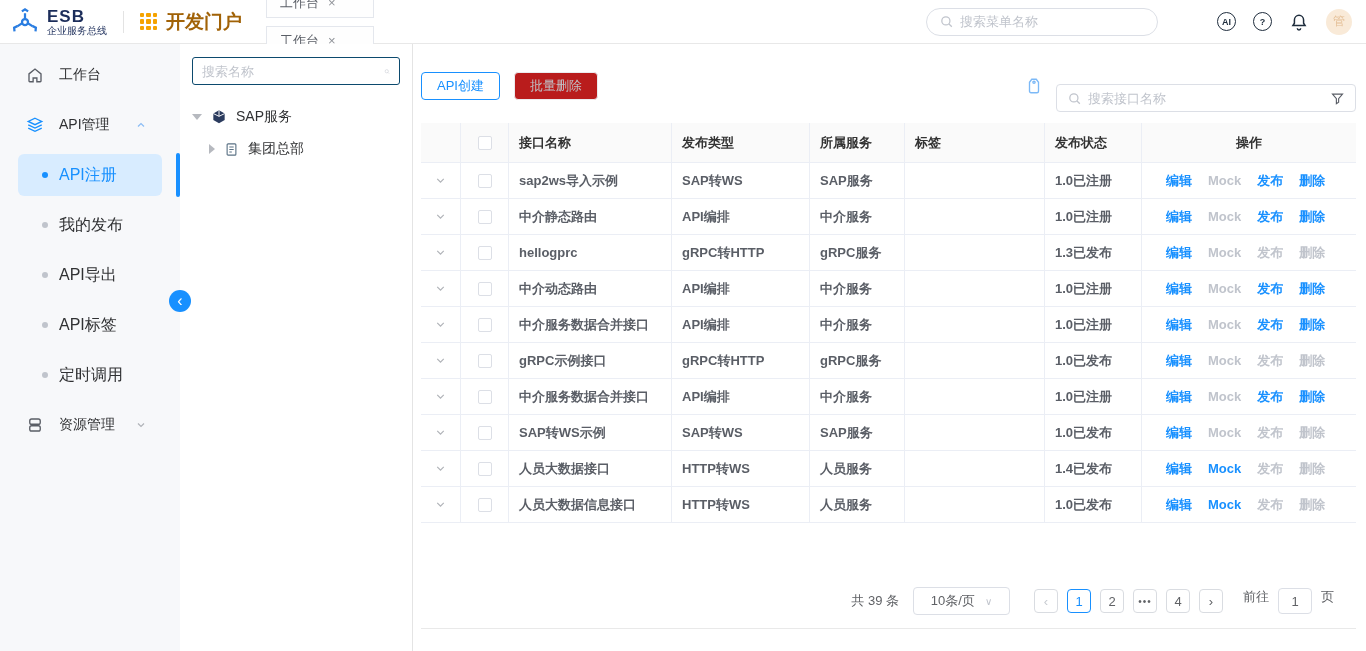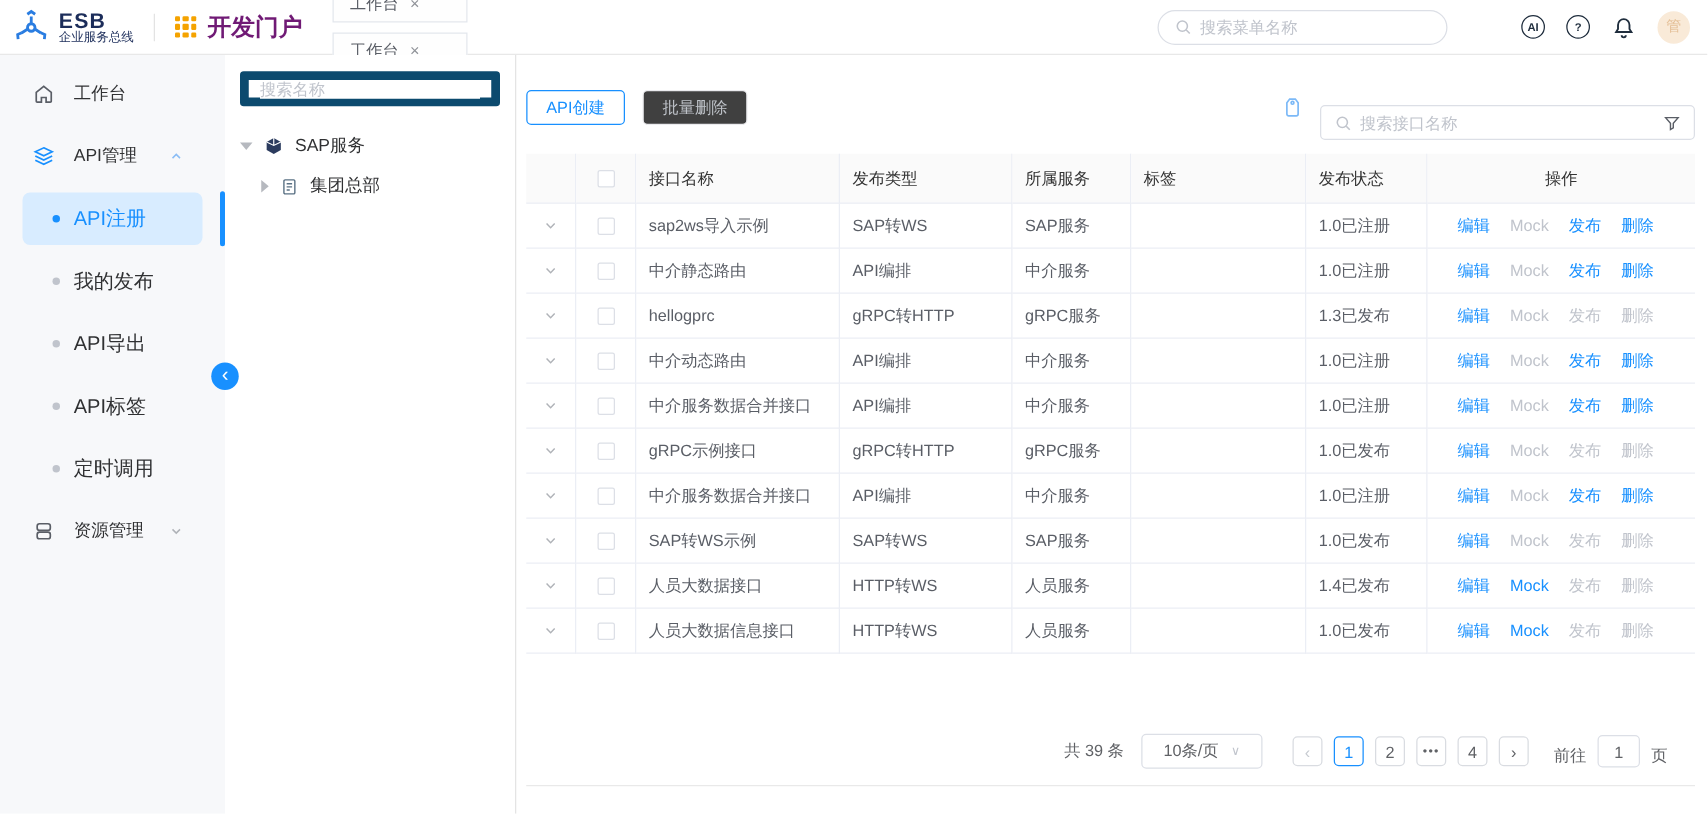--- a/index.html
+++ b/index.html
@@ -11,21 +11,21 @@
   .topbar { height:44px; flex:none; display:flex; align-items:center;
     border-bottom:1px solid #e8e8e8; padding:0 14px 0 10px; background:#fff; }
   .logo { display:flex; align-items:center; gap:7px; }
   .logo-txt { display:flex; flex-direction:column; line-height:1; }
   .logo-t1 { font-size:17px; font-weight:bold; color:#1c2d5a; letter-spacing:1px; }
   .logo-t2 { font-size:10px; color:#1c2d5a; margin-top:1px; }
   .vdiv { width:1px; height:22px; background:#e3e3e3; margin:0 16px; }
   .portal { display:flex; align-items:center; gap:9px; }
   .grid-icon { width:17px; height:17px; display:grid; grid-template-columns:repeat(3,1fr); gap:2px; }
   .grid-icon span { background:#f5a300; border-radius:1px; }
-  .portal-title { font-size:19px; font-weight:bold; color:#701a75; }
+  .portal-title { font-size:19px; font-weight:bold; color:#a16207; }
 
   .tabs { display:flex; gap:8px; margin-left:24px;flex-direction:column; }
   .tab { height:30px; display:flex; align-items:center; gap:9px; padding:0 13px;
     border:1px solid #e4e7ed; background:#fefefe; font-size:13px; color:#5a5e66; cursor:pointer; }
   .tab .x { color:#909399; font-size:13px; line-height:1; }
   .tab.active { background:#1890ff; border-color:#1890ff; color:#fff; }
   .tab.active .x { color:#fff; }
   .tab .dot { width:7px; height:7px; border-radius:50%; background:#fff; }
 
   .top-right { margin-left:auto; display:flex; align-items:center; gap:17px; }
@@ -55,47 +55,47 @@
   .sub-item .dot { width:6px; height:6px; border-radius:50%; background:#c0c4cc; flex:none; }
   .sub-item.active .sub-pill { background:#d8ecff; }
   .sub-item.active .dot { background:#1890ff; }
   .sub-item.active { color:#1890ff; }
   .sub-item.active::after { content:""; position:absolute; right:0; top:3px;
     width:4px; height:44px; background:#1890ff; border-radius:3px; }
 
   
   .tree-panel { width:233px; flex:none; background:#fff; border-right:1px solid #e4e4e4;
     position:relative; padding:13px 12px; }
-  .tree-search { height:28px; border:7px solid #0c4a6e; border-radius:3px;
+  .tree-search { height:28px; border:1px solid #0c4a6e; border-radius:3px;
     display:flex; align-items:center; padding:0 9px; gap:6px; }
   .tree-search input { flex:1; border:none; outline:none; font-size:13px; color:#606266; }
   .tree { margin-top:16px; font-size:14px; color:#303133; }
   .tree-row { display:flex; align-items:center; gap:9px; height:32px; cursor:pointer; }
   .tree-row.child { padding-left:17px; }
   .caret { width:0; height:0; flex:none; }
   .caret.down { border-left:5px solid transparent; border-right:5px solid transparent; border-top:6px solid #b6b9bf; }
   .caret.right { border-top:5px solid transparent; border-bottom:5px solid transparent; border-left:6px solid #b6b9bf; }
   .collapse-toggle { position:absolute; left:-11px; top:246px; width:22px; height:22px;
     border-radius:50%; background:#1890ff; color:#fff; display:flex; align-items:center;
     justify-content:center; cursor:pointer; z-index:5; }
 
   
   .main { flex:1; display:flex; flex-direction:column; padding:16px 10px 0 8px; min-width:0; }
   .toolbar { display:flex; align-items:center; flex:none;justify-content:flex-end; }
   .btn-create { height:28px; padding:0 15px; border:1px solid #1890ff; color:#1890ff;
     background:#fff; border-radius:4px; font-size:13px; cursor:pointer; }
   .btn-batch { height:28px; padding:0 15px; border:1px solid #ebebee; color:#bfc3c9;
-    background:#404040; border-radius:4px; font-size:13px; margin-left:14px; }
+    background:#b91c1c; border-radius:4px; font-size:13px; margin-left:14px; }
   .toolbar-right { margin-left:auto; display:flex; align-items:center; gap:13px; }
   .api-search { width:300px; height:28px; border:1px solid #dcdfe6; border-radius:4px;
     display:flex; align-items:center; padding:0 10px; gap:6px;margin-top:24px; }
   .api-search input { flex:1; border:none; outline:none; font-size:13px; color:#606266; }
 
   
-  .table { margin-top:11px; flex:none; }
+  .table { margin-top:11px; flex:none;font-weight:bold; }
   .trow { display:grid; grid-template-columns:40px 48px 163px 138px 95px 140px 97px 1fr; }
   .trow > div { display:flex; align-items:center; padding:0 10px;
     border-bottom:1px solid #ebeef5; border-right:1px solid #ebeef5;
     height:36px; font-size:13px; color:#5a5e66; overflow:hidden; white-space:nowrap; }
   .trow > div:last-child { border-right:none; }
   .trow.head > div { background:#fafafa; height:40px; color:#333; }
   .c-center { justify-content:center; }
   .checkbox { width:14px; height:14px; border:1px solid #dcdfe6; border-radius:2px; background:#fff; cursor:pointer; }
   .expand-chev { color:#b0b3b8; cursor:pointer; display:flex; }
   .c-action { gap:16px; padding-left:24px !important; }
@@ -109,21 +109,21 @@
   .psel { width:97px; height:28px; border:1px solid #dcdfe6; border-radius:4px;
     display:flex; align-items:center; justify-content:center; gap:10px; cursor:pointer; color:#606266; }
   .psel .sel-chev { color:#c0c4cc; font-size:10px; }
   .pager { display:flex; gap:9px; align-items:center; margin-left:10px; }
   .pg { min-width:24px; height:24px; border:1px solid #d9dce1; border-radius:4px; background:#fff;
     display:flex; align-items:center; justify-content:center; font-size:13px; color:#606266;
     cursor:pointer; padding:0 4px; }
   .pg.active { border-color:#1890ff; color:#1890ff; }
   .pg.disabled { color:#c7cbd1; cursor:default; }
   .pg.dots { letter-spacing:1px; font-size:10px; }
-  .goto { display:flex; align-items:flex-end; gap:9px; margin-left:6px; }
+  .goto { display:flex; align-items:flex-start; gap:9px; margin-left:6px; }
   .goto input { width:34px; height:26px; border:1px solid #dcdfe6; border-radius:4px;
     text-align:center; font-size:13px; color:#606266; outline:none; }
   .bottom-line { flex:none; border-top:1px solid #e9e9e9; height:23px; margin-top:13px; }
 </style>
 </head>
 <body>
 
 <div class="app">
 
   <header class="topbar">

